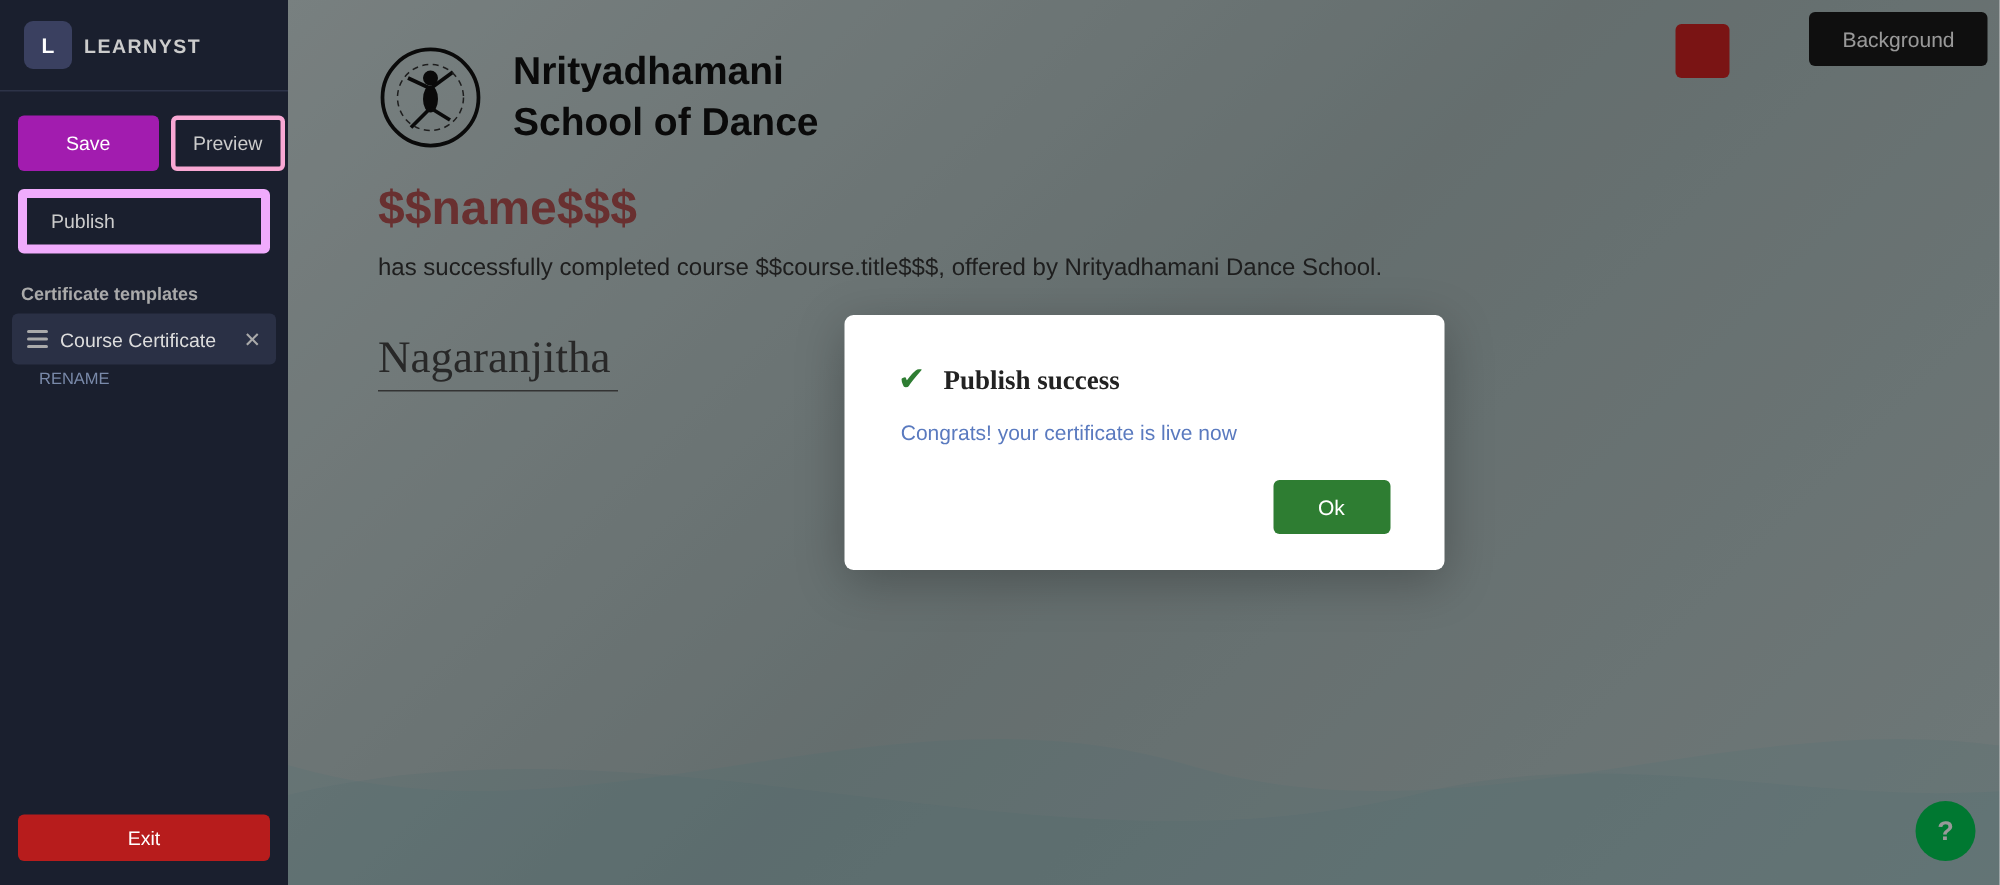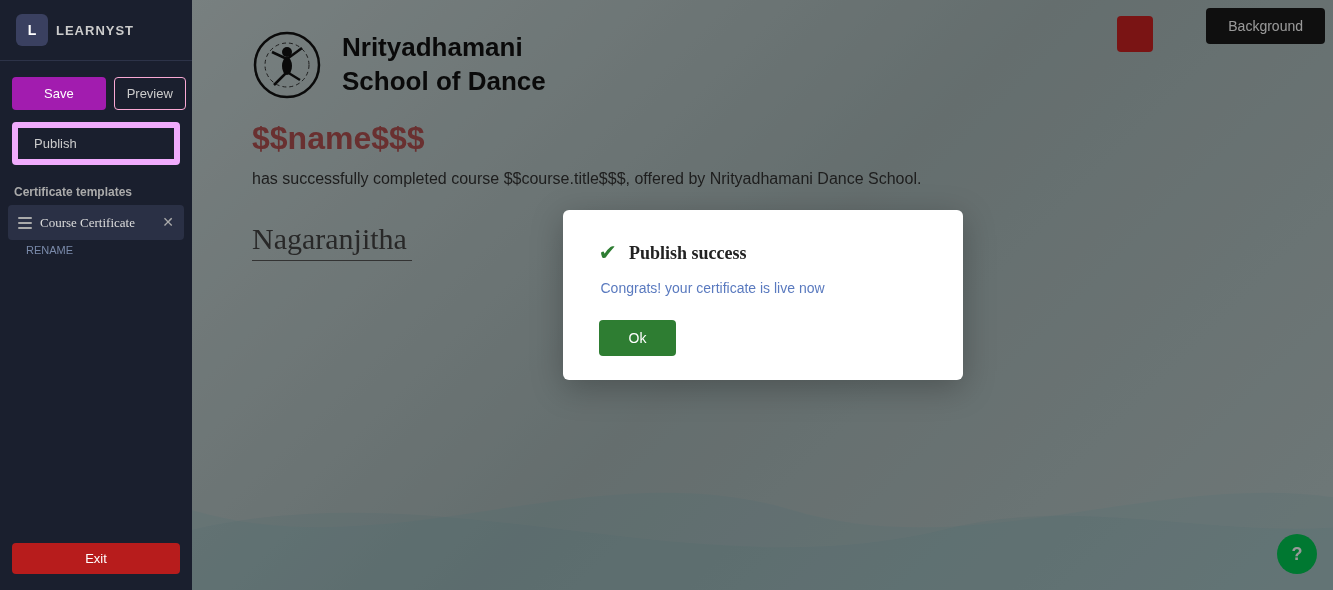--- a/index.html
+++ b/index.html
@@ -57,21 +57,21 @@
       border-radius: 4px;
       padding: 8px 32px;
       font-size: 13px;
       cursor: pointer;
       font-weight: 500;
     }
 
     .btn-preview {
       background: transparent;
       color: #ccc;
-      border: 1px solid #f9a8d4;
+      border: 3px solid #f9a8d4;
       border-radius: 4px;
       padding: 8px 12px;
       font-size: 13px;
       cursor: pointer;
     }
 
     .btn-publish {
       background: transparent;
       color: #ccc;
       border: 6px solid #f0abfc;
@@ -96,21 +96,20 @@
       background: #2a3045;
       margin: 0 8px;
       border-radius: 4px;
       padding: 9px 10px;
       display: flex;
       align-items: center;
       justify-content: space-between;
       cursor: pointer;
       color: #ddd;
       font-size: 13px;
-      font-family: Liberation Serif, serif;
     }
 
     .cert-item-left {
       display: flex;
       align-items: center;
       gap: 8px;
     }
 
     .cert-rename {
       font-size: 11px;
@@ -325,20 +324,21 @@
 
     .modal-body {
       font-size: 14px;
       color: #5a7abf;
       margin-bottom: 24px;
       padding-left: 2px;
     }
 
     .modal-footer {
       display: flex;
+      justify-content: flex-end;
     }
 
     .btn-ok {
       background: #2e7d32;
       color: #fff;
       border: none;
       border-radius: 4px;
       padding: 10px 30px;
       font-size: 14px;
       cursor: pointer;

